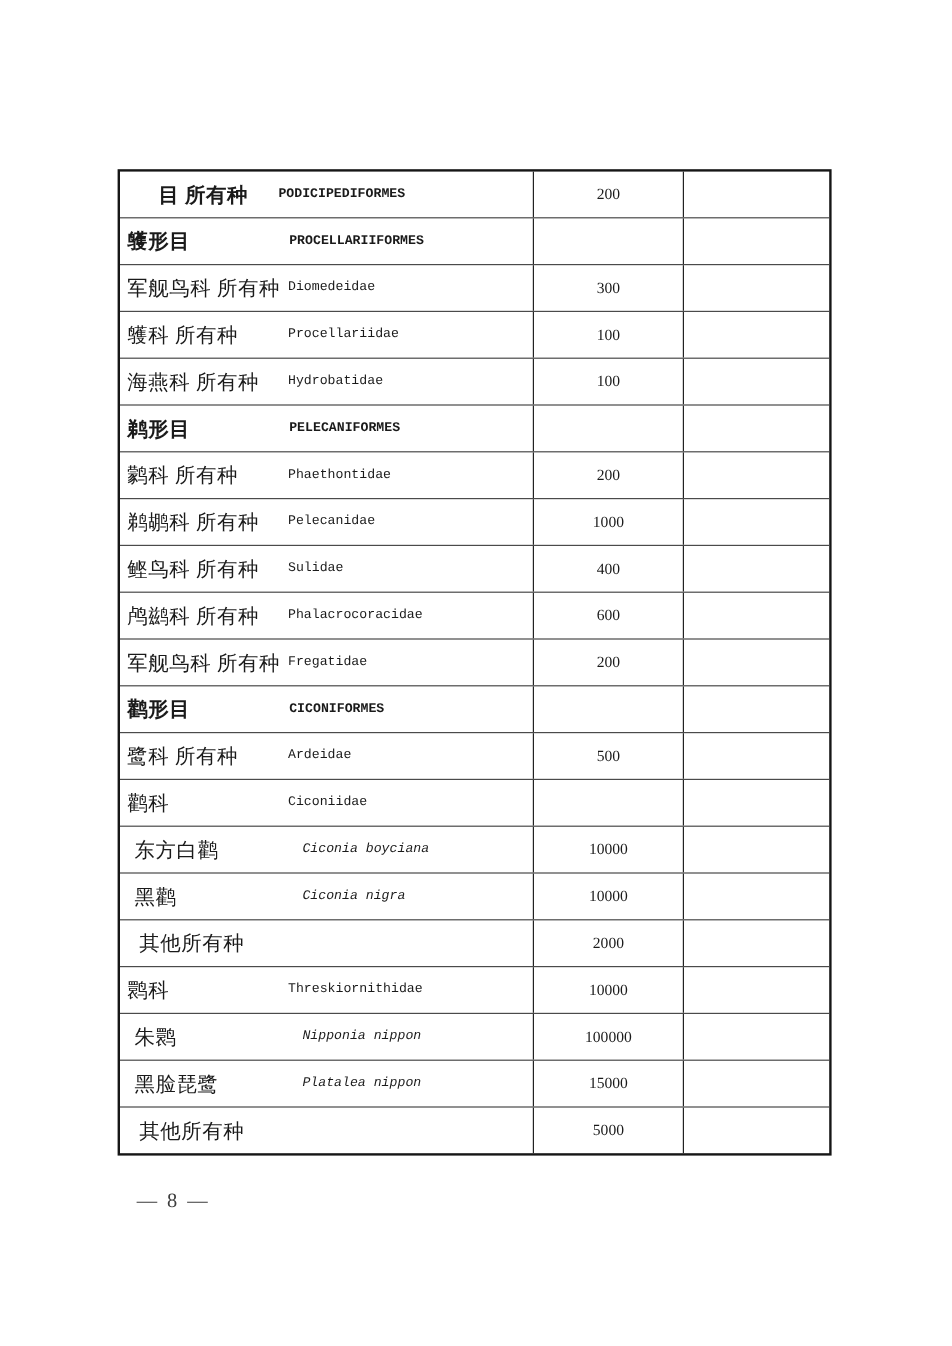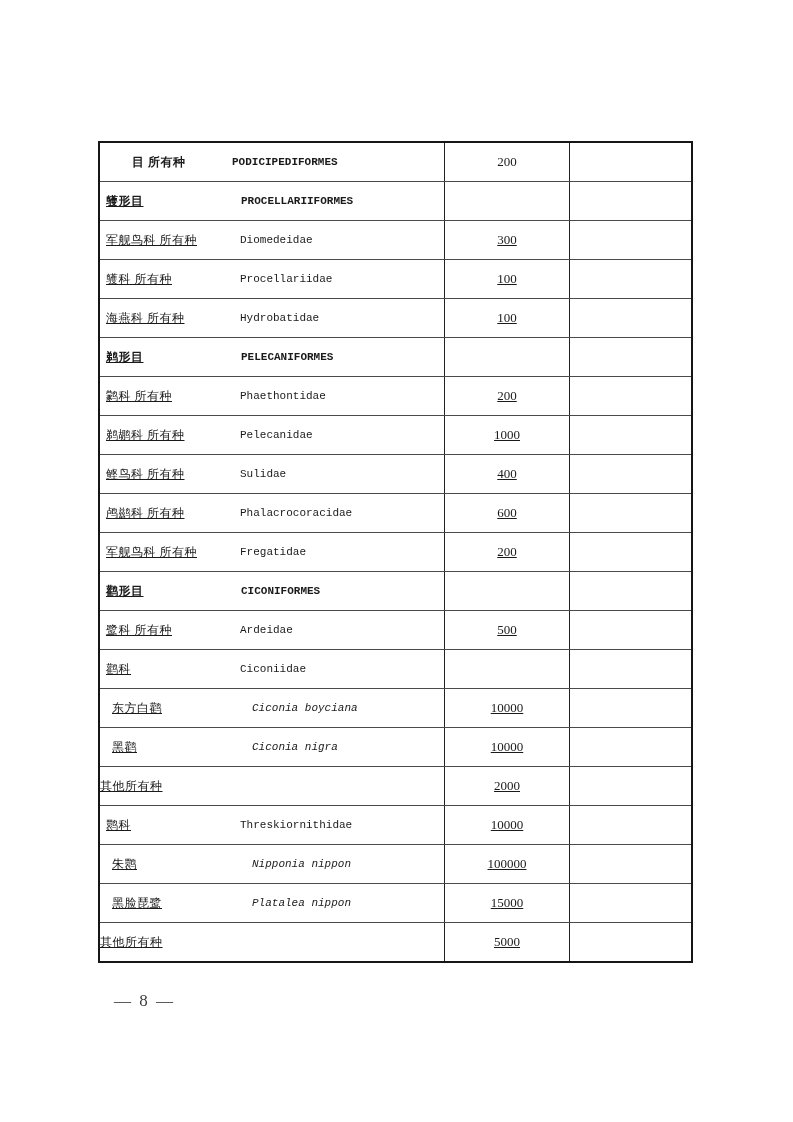--- a/index.html
+++ b/index.html
@@ -27,21 +27,20 @@
     display: flex;
     flex-direction: column;
   }
   .row {
     flex: 1 1 0;
     display: flex;
     box-sizing: border-box;
   }
   .row + .row {
     border-top: 1.5px solid #4a4a4a;
-    text-decoration: underline;
   }
   .cell {
     box-sizing: border-box;
     display: flex;
     align-items: center;
   }
   .c-name {
     width: 345px;
     position: relative;
     border-right: 1.6px solid #222;
@@ -50,21 +49,21 @@
     width: 125px;
     border-right: 1.6px solid #222;
     justify-content: center;
     font-family: "Liberation Serif", "DejaVu Serif", serif;
     font-size: 13px;
   }
   .c-empty {
     flex: 1;
   }
   .cn {
-    font-size: 12px;
+    font-size: 17px;
     font-family: "Liberation Serif", "DejaVu Serif", serif;
     letter-spacing: 0.5px;
     white-space: pre;
   }
   .latin {
     position: absolute;
     top: 50%;
     transform: translateY(-50%);
     font-family: "Liberation Mono", "DejaVu Sans Mono", monospace;
     font-size: 11px;
@@ -76,21 +75,21 @@
   
   .t-order .cn  { padding-left: 6px; font-weight: bold; }
   .t-order .latin { left: 141px; font-weight: bold; }
   
   .t-family .cn { padding-left: 6px; }
   .t-family .latin{ left: 140px; }
   
   .t-species .cn  { padding-left: 12px; }
   .t-species .latin { left: 152px; font-style: italic; }
   
-  .t-other .cn  { }
+  .t-other .cn  { padding-left: 16px; }
 
   .page-number {
     position: absolute;
     left: 114px;
     top: 991px;
     font-family: "Liberation Serif", "DejaVu Serif", serif;
     font-size: 17px;
     color: #3d3d3d;
     letter-spacing: 2px;
   }

